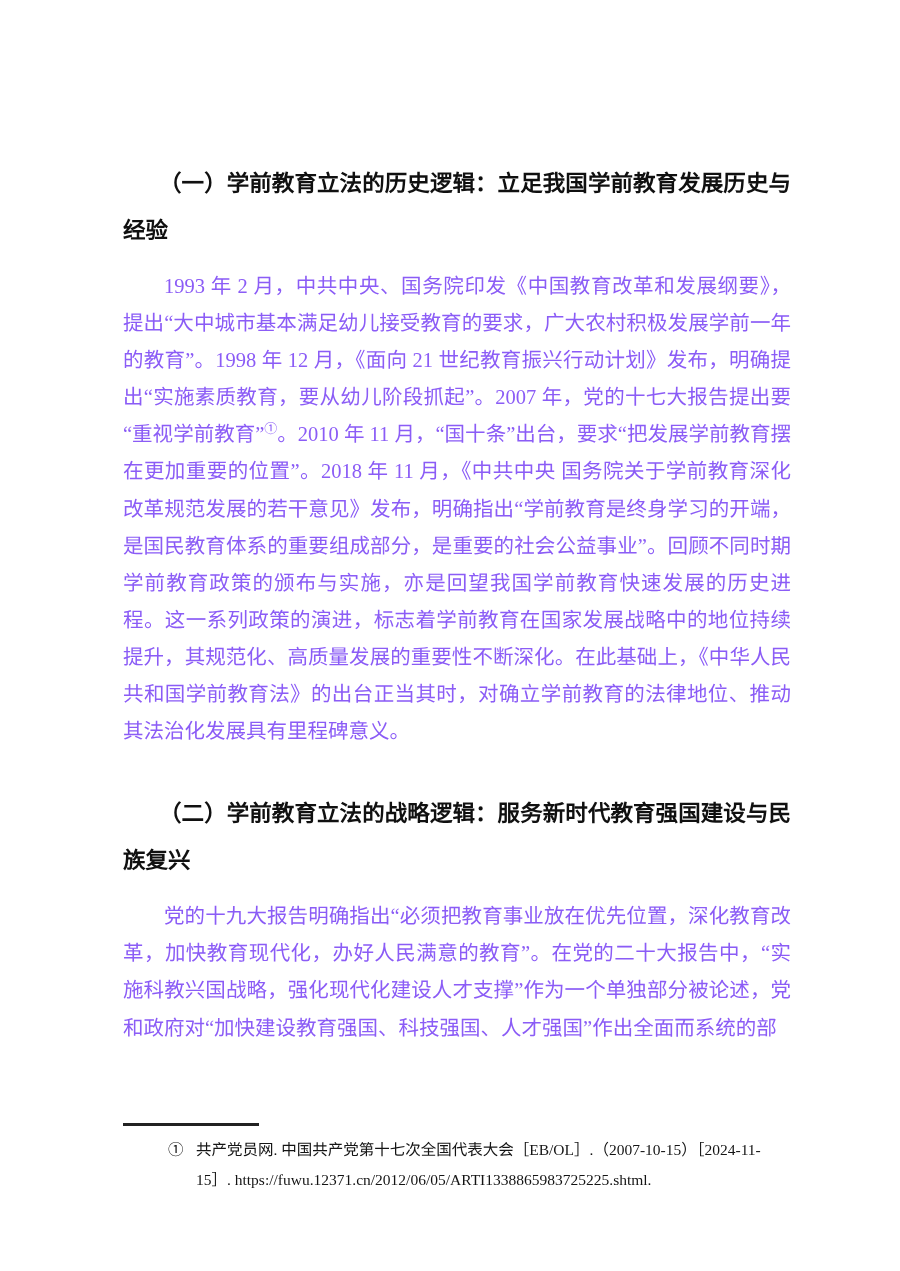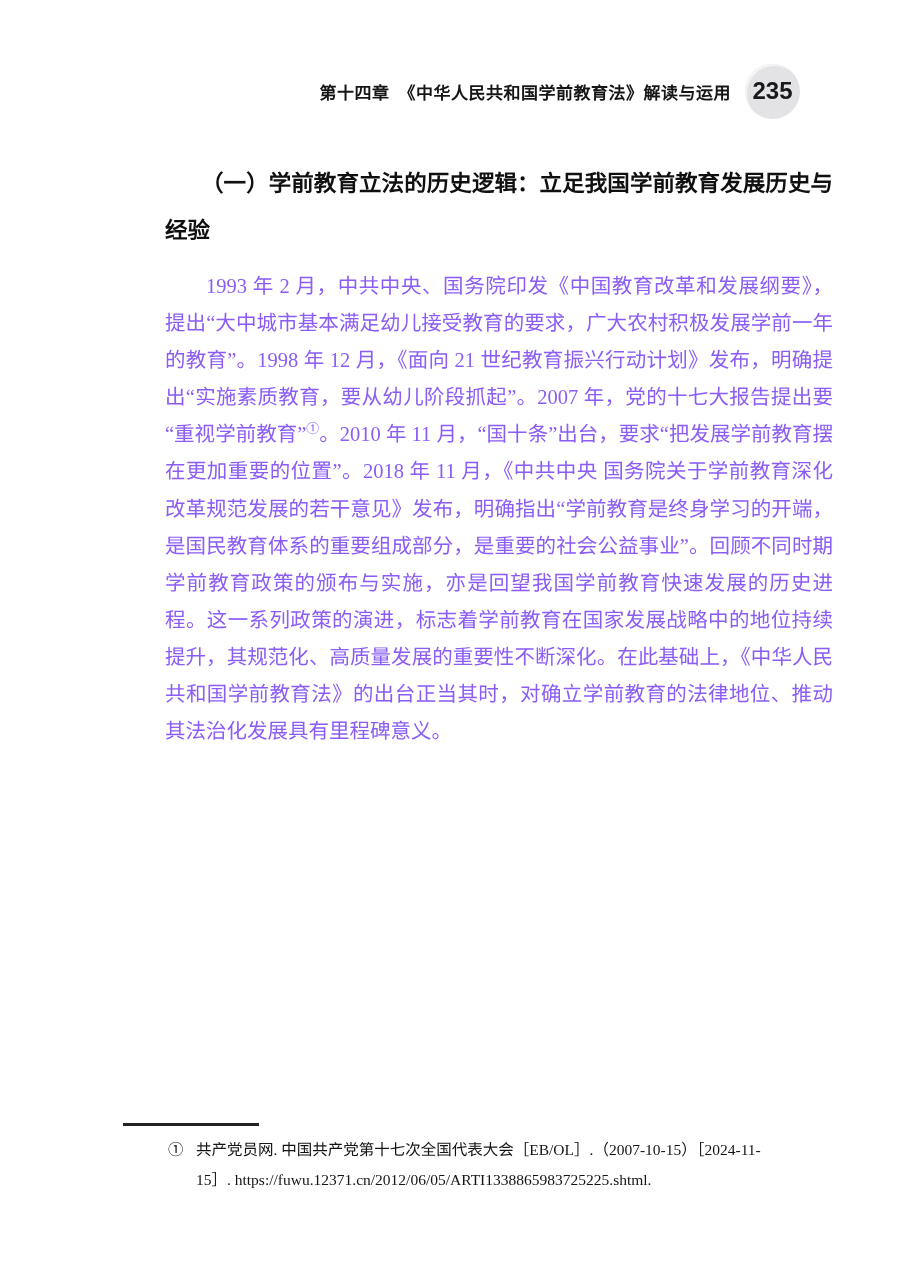--- a/index.html
+++ b/index.html
@@ -58,21 +58,20 @@
     font-size: 24px;
     color: #1a1a1a;
   }
 
   
   .content {
     position: absolute;
     left: 123px;
     width: 668px;
     top: 160px;
-    margin-left: 42px;
   }
   .section-heading {
     font-family: "Liberation Sans", "DejaVu Sans", sans-serif;
     font-weight: bold;
     font-size: 22.5px;
     line-height: 47px;
     text-indent: 1.6em;
     text-align: justify;
     color: #101010;
     margin: 0;
@@ -120,34 +119,30 @@
     position: absolute;
     left: 45px;
     top: 0;
   }
 </style>
 </head>
 <body>
 
 <div class="page">
 
-  <div class="header">
-    <span class="header-title">第十四章　《中华人民共和国学前教育法》解读与运用</span>
-    <span class="page-number-circle">
-      <span class="page-number">235</span>
-    </span>
-  </div>
 
   <div class="content">
 
     <h2 class="section-heading">（一）学前教育立法的历史逻辑：立足我国学前教育发展历史与经验</h2>
 
     <p class="body-para"><span>1993 年 2 月，中共中央、国务院印发《中国教育改革和发展纲要》，提出“大中城市基本满足幼儿接受教育的要求，广大农村积极发展学前一年的教育”。1998 年 12 月，《面向 21 世纪教育振兴行动计划》发布，明确提出“实施素质教育，要从幼儿阶段抓起”。2007 年，党的十七大报告提出要“重视学前教育”</span><span class="sup-marker">①</span><span>。2010 年 11 月，“国十条”出台，要求“把发展学前教育摆在更加重要的位置”。2018 年 11 月，《中共中央 国务院关于学前教育深化改革规范发展的若干意见》发布，明确指出“学前教育是终身学习的开端，是国民教育体系的重要组成部分，是重要的社会公益事业”。回顾不同时期学前教育政策的颁布与实施，亦是回望我国学前教育快速发展的历史进程。这一系列政策的演进，标志着学前教育在国家发展战略中的地位持续提升，其规范化、高质量发展的重要性不断深化。在此基础上，《中华人民共和国学前教育法》的出台正当其时，对确立学前教育的法律地位、推动其法治化发展具有里程碑意义。</span></p>
 
+    <h2 class="section-heading second">（二）学前教育立法的战略逻辑：服务新时代教育强国建设与民族复兴</h2>
 
+    <p class="body-para">党的十九大报告明确指出“必须把教育事业放在优先位置，深化教育改革，加快教育现代化，办好人民满意的教育”。在党的二十大报告中，“实施科教兴国战略，强化现代化建设人才支撑”作为一个单独部分被论述，党和政府对“加快建设教育强国、科技强国、人才强国”作出全面而系统的部</p>
 
   </div>
 
   <div class="footnote-area">
     <div class="footnote-rule"></div>
     <div class="footnote">
       <span class="footnote-marker">①</span>
       <span>共产党员网. 中国共产党第十七次全国代表大会［EB/OL］.（2007-10-15）［2024-11-15］. https://fuwu.12371.cn/2012/06/05/ARTI1338865983725225.shtml.</span>
     </div>
   </div>

